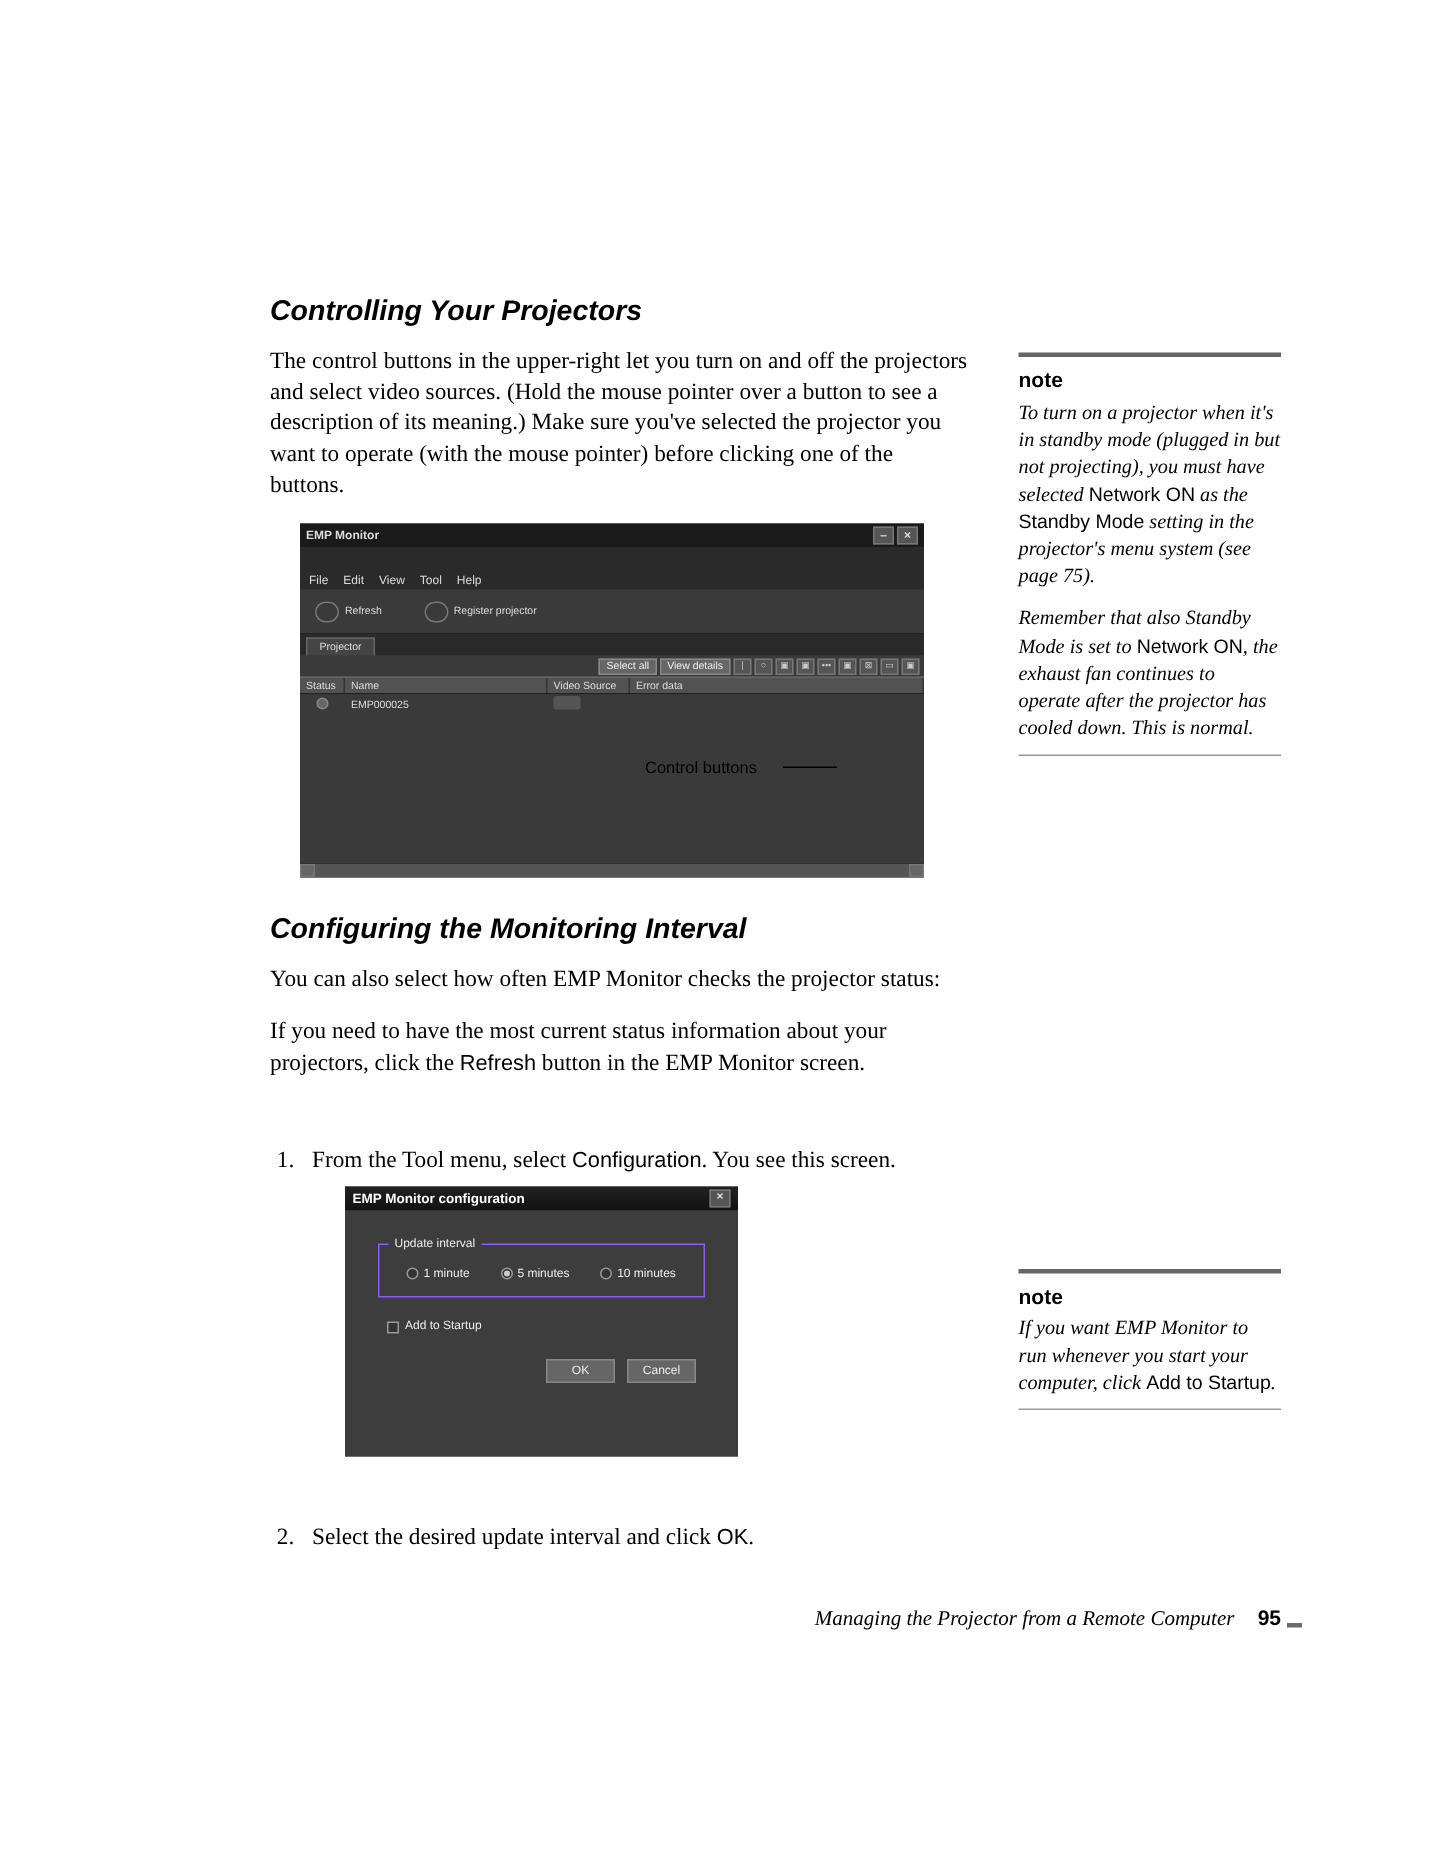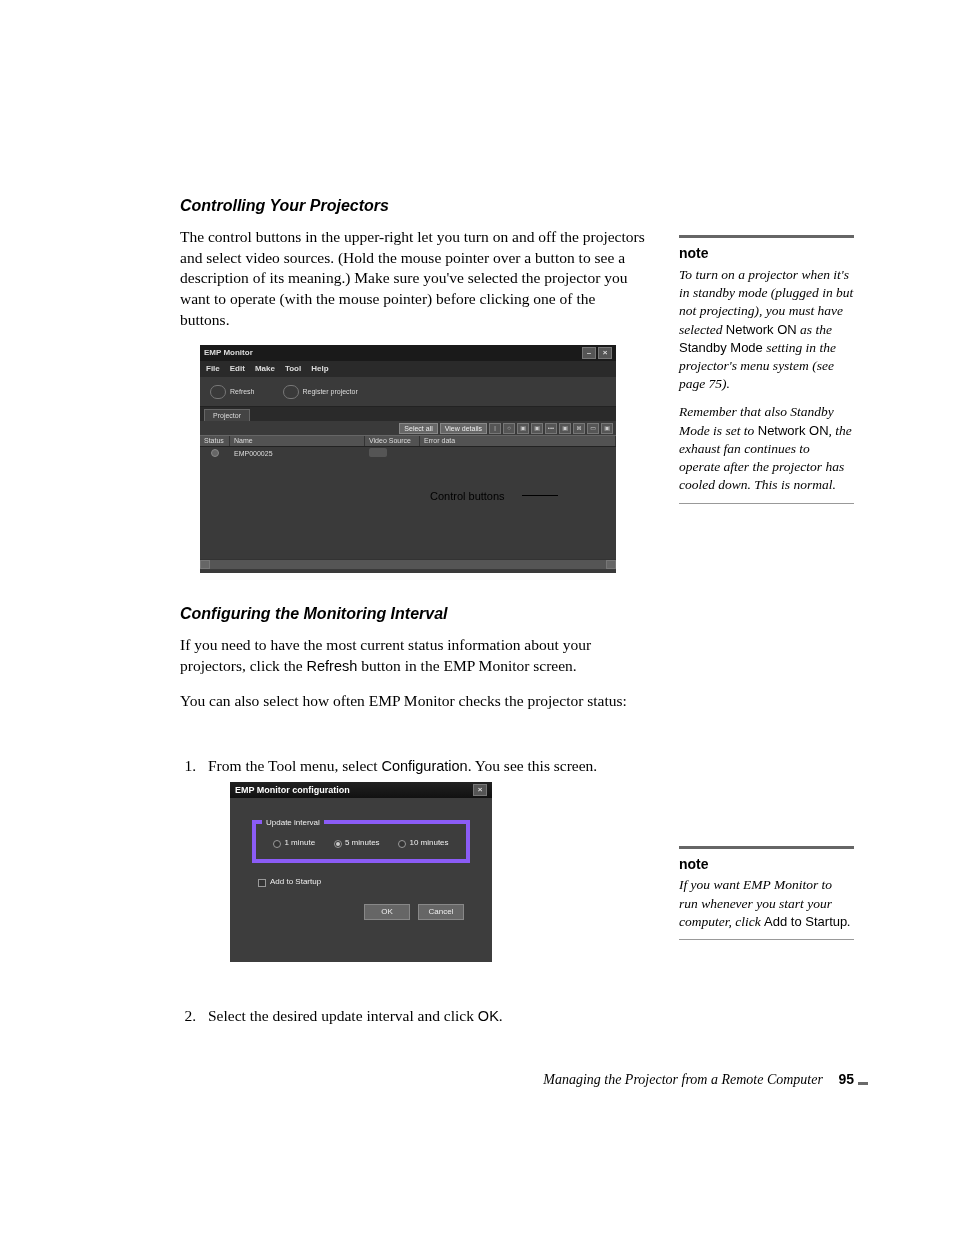--- a/index.html
+++ b/index.html
@@ -23,21 +23,21 @@
   }
   .side-col {
     width: 175px;
     float: right;
     margin-top: 40px;
   }
   h2 {
     font-family: Arial, Helvetica, sans-serif;
     font-weight: bold;
     font-style: italic;
-    font-size: 16px;
+    font-size: 19px;
     margin-bottom: 10px;
   }
   .body-p {
     margin-bottom: 14px;
   }
   .sans { font-family: Arial, Helvetica, sans-serif; font-size: 14.5px; }
   .note-block {
     border-top: 3px solid #666;
     border-bottom: 1px solid #999;
     padding: 6px 0 8px 0;
@@ -69,28 +69,27 @@
     background: #1a1a1a;
     display: flex;
     align-items: center;
     padding: 0 4px;
     font-size: 8px;
     font-weight: bold;
   }
   .emp-title .spacer { flex: 1; }
   .wc-btn { width: 14px; height: 12px; background: #555; border: 1px solid #777; margin-left: 2px; display:flex; align-items:center; justify-content:center; font-size:8px; color:#ddd; }
   .emp-menu {
-    height: 16px;
+    height: 28px;
     background: #2a2a2a;
     display: flex;
     gap: 10px;
     padding: 0 6px;
     font-size: 8px;
-    align-items: center;
-    font-weight: bold;
+    align-items: flex-end;
   }
   .emp-menu span { }
   .emp-toolbar {
     height: 30px;
     border-bottom: 1px solid #222;
     display: flex;
     align-items: center;
     padding: 0 10px;
     gap: 28px;
     font-size: 7px;
@@ -158,21 +157,21 @@
     font-weight:bold;
   }
   .cfg-title .spacer{flex:1;}
   .cfg-body {
     padding: 22px 22px 8px 22px;
     background:#3d3d3d;
     height:calc(100% - 16px);
     position:relative;
   }
   .cfg-group {
-    border:4px solid #8b5cf6;
+    border:1px solid #8b5cf6;
     padding: 14px 8px 10px 8px;
     position:relative;
     margin-bottom:14px;
   }
   .cfg-group-label {
     position:absolute;
     top:-6px;
     left:6px;
     background:#3d3d3d;
     padding:0 4px;
@@ -223,21 +222,21 @@
     <div class="emp-window">
       <div class="emp-title">
         <span>EMP Monitor</span>
         <span class="spacer"></span>
         <span class="wc-btn">–</span>
         <span class="wc-btn">×</span>
       </div>
       <div class="emp-menu">
         <span>File</span>
         <span>Edit</span>
-        <span>Make</span>
+        <span>View</span>
         <span>Tool</span>
         <span>Help</span>
       </div>
       <div class="emp-toolbar">
         <span class="tool-icon">
           <span class="ic"></span>
           <span>Refresh</span>
         </span>
         <span class="tool-icon">
           <span class="ic"></span>
@@ -278,25 +277,25 @@
         <div class="empscroll">
           <div class="arr"></div>
           <div class="track"></div>
           <div class="arr"></div>
         </div>
       </div>
     </div>
 
     <h2>Configuring the Monitoring Interval</h2>
 
+    <p class="body-p">You can also select how often EMP Monitor checks the projector status:</p>
+
     <p class="body-p">
       <span>If you need to have the most current status information about your projectors, click the </span><span class="sans">Refresh</span><span> button in the EMP Monitor screen.</span>
     </p>
-
-    <p class="body-p">You can also select how often EMP Monitor checks the projector status:</p>
 
     <ol>
       <li>
         <span>From the Tool menu, select </span><span class="sans">Configuration</span><span>. You see this screen.</span>
 
         
         <div class="cfg-dialog">
           <div class="cfg-title">
             <span>EMP Monitor configuration</span>
             <span class="spacer"></span>

